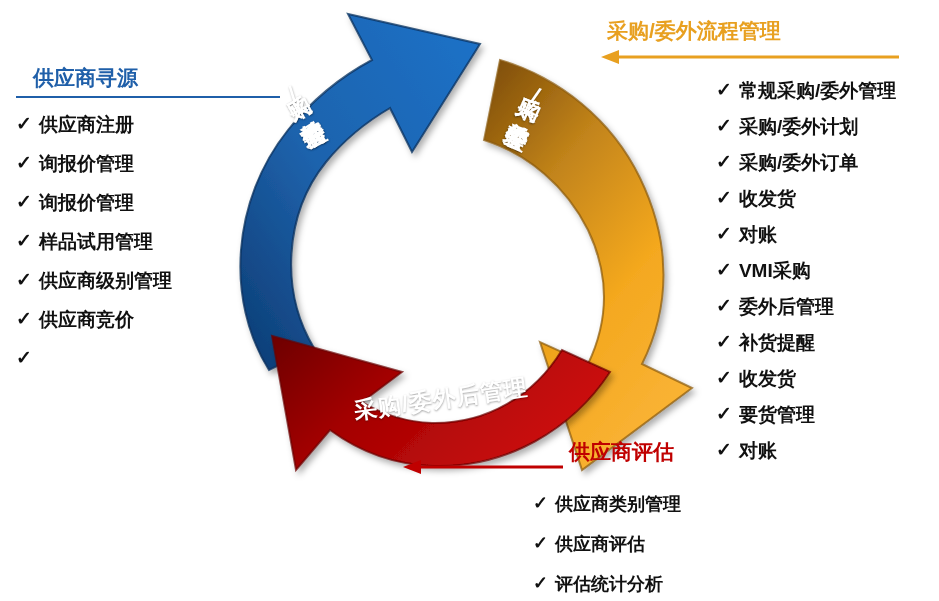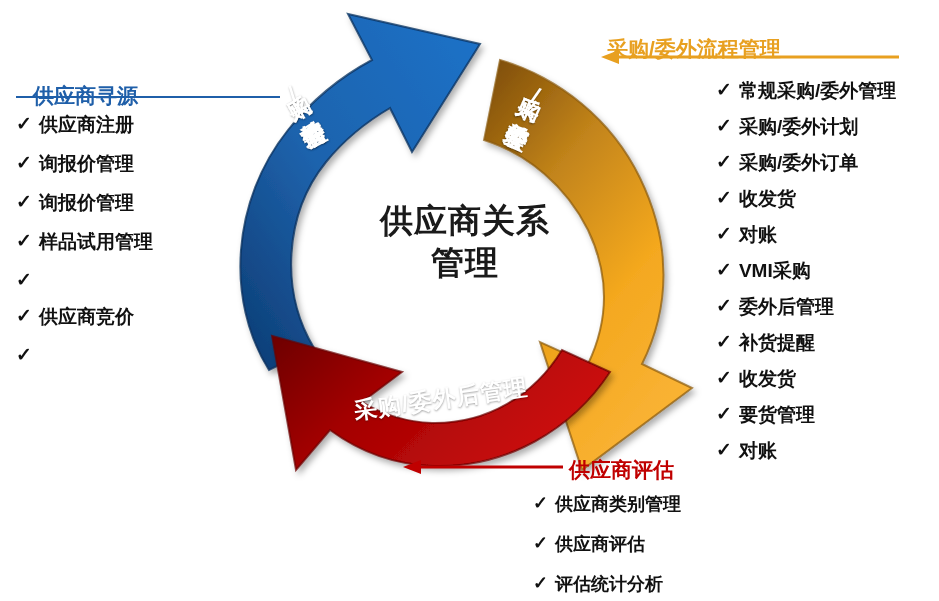--- a/index.html
+++ b/index.html
@@ -32,21 +32,20 @@
     color: #1a1a1a;
     line-height: 1.28;
     letter-spacing: 1px;
   }
   
   .sec-head {
     position: absolute;
     font-size: 21px;
     font-weight: bold;
     white-space: nowrap;
-    margin-top: 18px;
   }
   .sec-head.blue { color: #1f5fa9; }
   .sec-head.orange { color: #e8a020; }
   .sec-head.red { color: #c00000; }
 
   .head-rule {
     position: absolute;
     height: 2px;
   }
   
@@ -182,24 +181,20 @@
                Z" fill="none" stroke="#6b0000" stroke-width="2" opacity="0.7"></path>
     </g>
   </svg>
 
   <div class="arrow-text vert" style="left:272px; top:88px; transform: rotate(-28deg); transform-origin: top left;">采购/委外前管理</div>
 
   <div class="arrow-text vert" style="left:528px; top:76px; transform: rotate(24deg); transform-origin: top left;">采购/委外中管理</div>
 
   <div class="arrow-text" style="left:352px; top:396px; transform: rotate(-8deg); transform-origin: top left;">采购/委外后管理</div>
 
-  <div class="center-label">
-    <div>供应商关系</div>
-    <div>管理</div>
-  </div>
 
   <div class="sec-head blue" style="left:33px; top:64px;">供应商寻源</div>
   <div class="head-rule" style="left:16px; top:96px; width:264px; background:#1f5fa9;"></div>
 
   <div class="list left" style="left:16px; top:112px;">
     <div class="row">
         <span class="chk">✓</span>
         <span>供应商注册</span>
       </div>
     <div class="row">
@@ -209,20 +204,21 @@
     <div class="row">
         <span class="chk">✓</span>
         <span>询报价管理</span>
       </div>
     <div class="row">
         <span class="chk">✓</span>
         <span>样品试用管理</span>
       </div>
     <div class="row">
         <span class="chk">✓</span>
+        <span>供应商级别管理</span>
       </div>
     <div class="row">
         <span class="chk">✓</span>
         <span>供应商竞价</span>
       </div>
     <div class="row">
         <span class="chk">✓</span>
       </div>
   </div>
 

